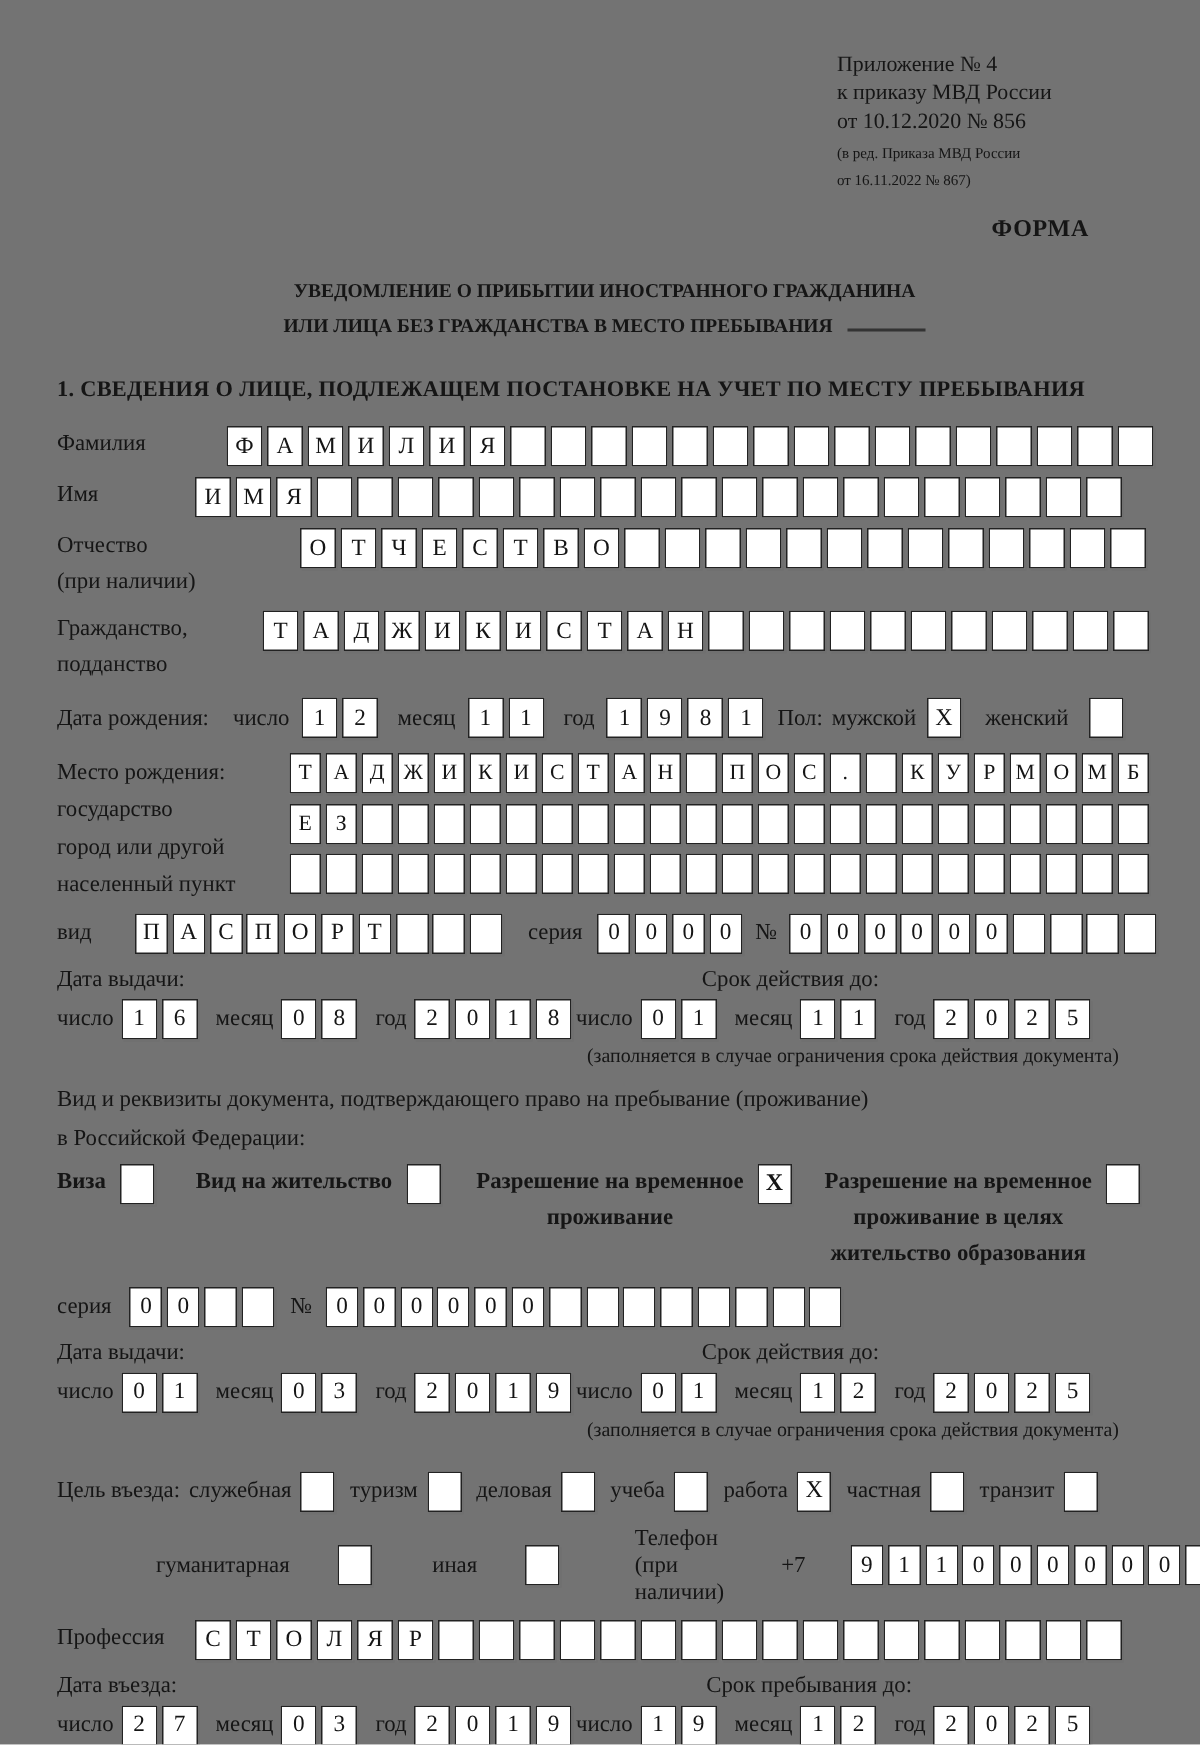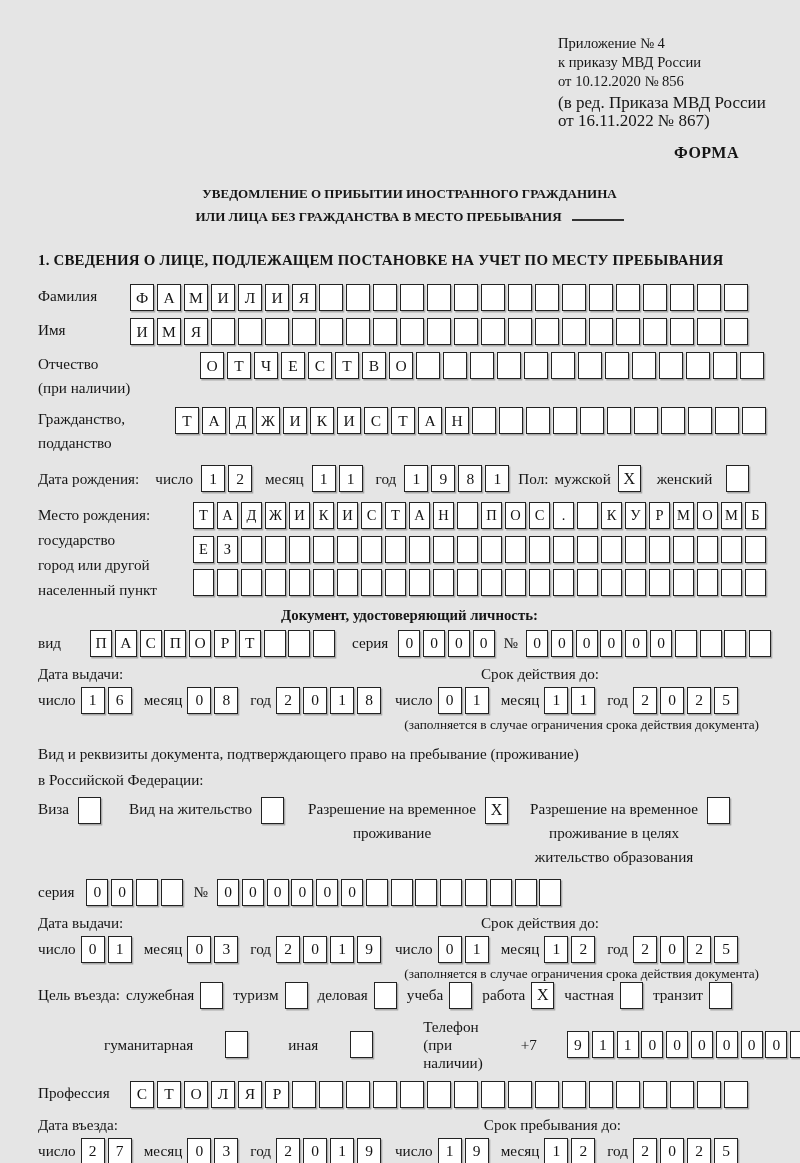--- a/index.html
+++ b/index.html
@@ -1,24 +1,24 @@
 <!DOCTYPE html>
 <html><head>
 <meta charset="utf-8">
 <style>
   html,body{margin:0;padding:0;background:#fff;}
   .page{
     width:800px;height:1163px;box-sizing:border-box;overflow:hidden;
-    background:#e5e5e5;color:#151515;
+    background:#737373;color:#151515;
     font-family:"Liberation Serif","DejaVu Serif",serif;
-    padding:34px 19px 0 38px;position:relative;
+    padding:34px 32px 0 38px;position:relative;
   }
   
   .hdr-block{margin-left:520px;font-size:14.6px;line-height:19px;}
-  .hdr-sub{margin-left:520px;font-size:17px;line-height:18px;margin-top:3px;}
+  .hdr-sub{margin-left:520px;font-size:10px;line-height:18px;margin-top:3px;}
   .forma{ text-align:right;margin:14px 42px 0 0;font-weight:bold;font-size:16px;letter-spacing:.5px;}
   .title{ text-align:center;font-weight:bold;font-size:13px;line-height:23px;margin-top:20px;}
   .title-underline{display:inline-block;width:52px;border-bottom:2.2px solid #333;height:14px;margin-left:10px;}
   .sec-title{font-weight:bold;font-size:14.9px;margin-top:24px;letter-spacing:.2px;}
   
   .row{display:flex;align-items:flex-start;margin-top:7px;}
   .lbl{font-size:15.2px;line-height:24px;flex:0 0 auto;}
   .lbl-col{flex:0 0 auto;font-size:15.2px;line-height:24px;}
   .cells{display:flex;flex-wrap:nowrap;flex:0 0 auto;}
   .cell{
@@ -46,25 +46,25 @@
   .dates-line{display:flex;align-items:center;margin-top:4px;}
   .dgroup{display:flex;align-items:center;}
   .dgroup .dlbl{font-size:15.2px;margin-right:5px;}
   .dgroup .cells{margin-right:9px;}
   .dgroup .cells:last-child{margin-right:0;}
   .dgroup.right{margin-left:auto;margin-right:40px;}
   .note{font-size:13.3px;text-align:right;margin:3px 22px 0 0;}
   
   .res-line{font-size:15.2px;margin-top:9px;line-height:23px;}
   .opts{display:flex;align-items:flex-start;margin-top:6px;}
-  .opt{display:flex;align-items:flex-start;}
+  .opt{display:flex;align-items:flex-start;font-weight:bold;}
   .opt .olbl{font-size:15.2px;line-height:24px;margin-right:9px;}
   .opt .center{text-align:center;}
   
-  .purpose-row{display:flex;align-items:center;margin-top:0;flex-wrap:nowrap;font-family:Liberation Serif, serif;}
+  .purpose-row{display:flex;align-items:center;margin-top:20px;flex-wrap:nowrap;font-family:Liberation Serif, serif;}
   .purpose-row .plbl{font-size:15.2px;margin-right:6px;}
   .purpose-row .cb{margin-right:10px;}
   .purpose2{display:flex;align-items:center;margin-top:9px;gap:24px;}
   .purpose2 .plbl{font-size:15.2px;margin-right:8px;}
   .phone-lbl{font-size:15.2px;margin-left:26px;margin-right:14px;}
   .phone-prefix{font-size:15.2px;margin-right:6px;}
   .gap8{width:8px;flex:0 0 auto;} .gap16{width:16px;flex:0 0 auto;}
   .gx{margin-left:10px;}
 </style>
 </head>
@@ -85,21 +85,21 @@
 
   <div class="title">
     <div>УВЕДОМЛЕНИЕ О ПРИБЫТИИ ИНОСТРАННОГО ГРАЖДАНИНА</div>
     <div>
       <span>ИЛИ ЛИЦА БЕЗ ГРАЖДАНСТВА В МЕСТО ПРЕБЫВАНИЯ</span><span class="title-underline"></span>
     </div>
   </div>
 
   <div class="sec-title">1. СВЕДЕНИЯ О ЛИЦЕ, ПОДЛЕЖАЩЕМ ПОСТАНОВКЕ НА УЧЕТ ПО МЕСТУ ПРЕБЫВАНИЯ</div>
 
-  <div class="row" style="margin-top:15px;">
+  <div class="row" style="margin-top:15px;gap:21px;">
     <div class="lbl w92">Фамилия</div>
     <div class="cells">
         <span class="cell">Ф</span>
         <span class="cell">А</span>
         <span class="cell">М</span>
         <span class="cell">И</span>
         <span class="cell">Л</span>
         <span class="cell">И</span>
         <span class="cell">Я</span>
         <span class="cell"></span>
@@ -323,21 +323,20 @@
           <span class="cell"></span>
           <span class="cell"></span>
           <span class="cell"></span>
           <span class="cell"></span>
           <span class="cell"></span>
           <span class="cell"></span>
         </div>
     </div>
   </div>
 
-  <div style="text-align:center;font-weight:bold;font-size:14.8px;margin-top:4px;">Документ, удостоверяющий личность:</div>
 
   <div class="row tight" style="align-items:center;margin-top:6px;">
     <span class="lbl" style="width:52px;">вид</span>
     <div class="cells tight">
         <span class="cell">П</span>
         <span class="cell">А</span>
         <span class="cell">С</span>
         <span class="cell">П</span>
         <span class="cell">О</span>
         <span class="cell">Р</span>

